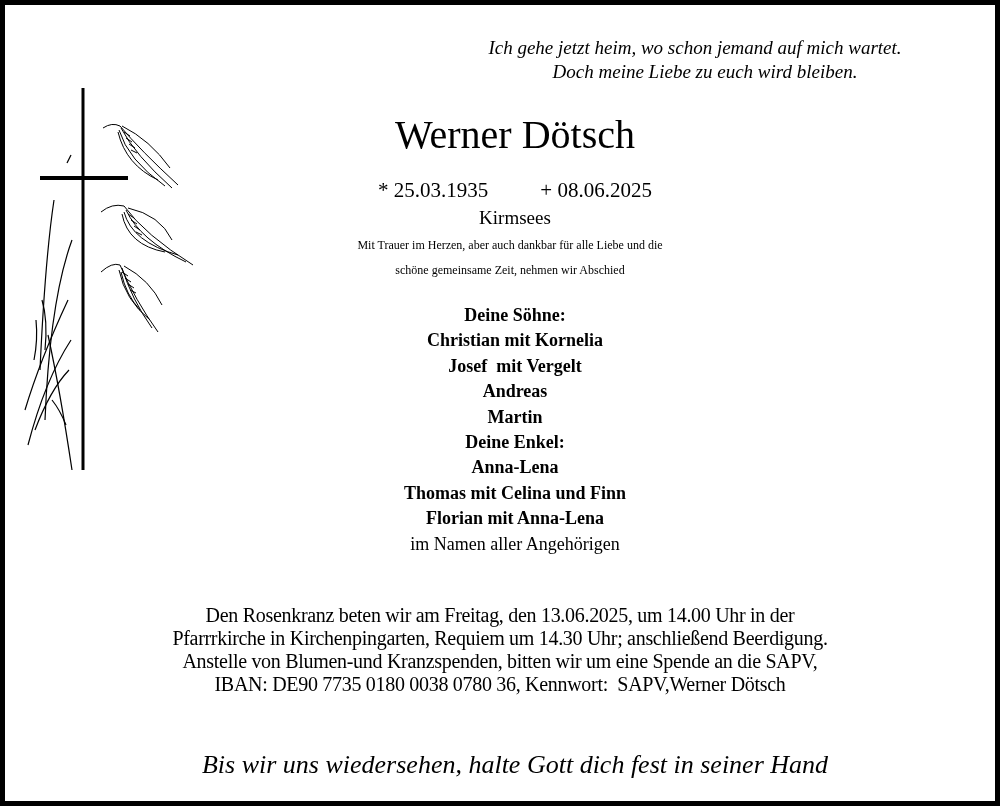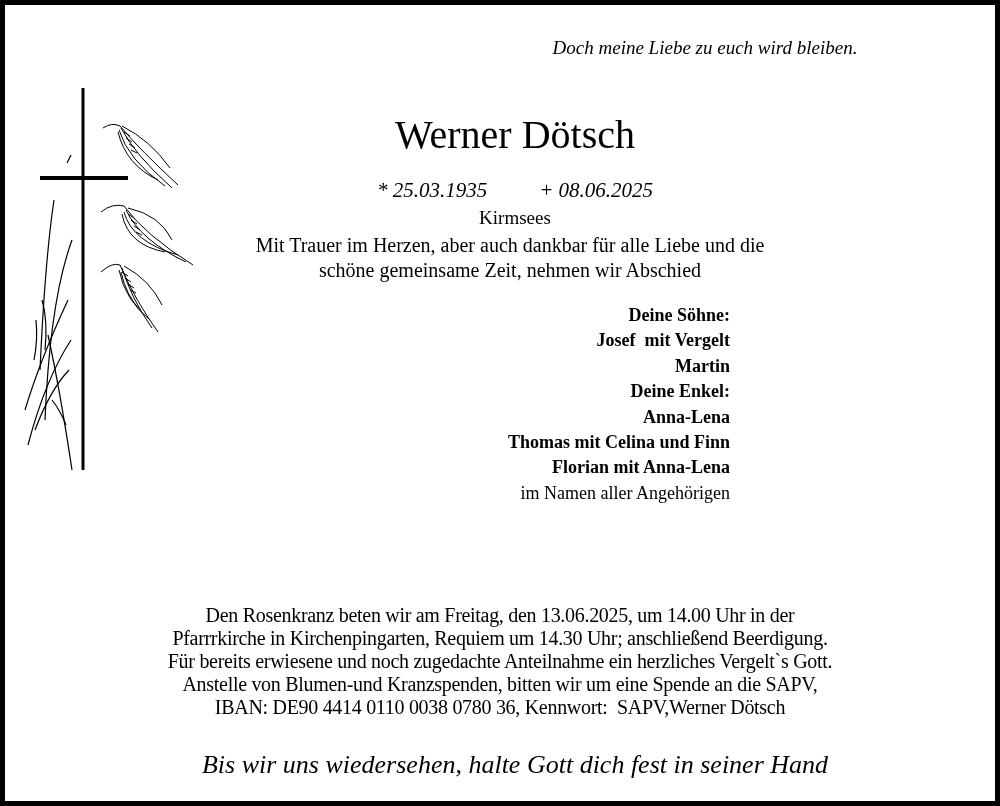--- a/index.html
+++ b/index.html
@@ -3,26 +3,26 @@
 <meta charset="utf-8">
 <style>
   html, body { margin: 0; padding: 0; background: #ffffff; }
   body { width: 1000px; height: 806px; position: relative; overflow: hidden; font-family: "Liberation Serif", "DejaVu Serif", serif; color: #000; }
   .frame { position: absolute; left: 0; top: 0; width: 1000px; height: 806px; box-sizing: border-box; border-top: 5px solid #000; border-left: 5px solid #000; border-right: 5px solid #000; border-bottom: 5px solid #000; }
   .motto { position: absolute; left: 420px; width: 530px; text-align: center; font-style: italic; font-size: 19px; line-height: 24px; }
   .motto .l1 { display: block; text-align: center; margin-left: 20px; }
   .motto .l2 { display: block; text-align: center; margin-left: 40px; }
   .name { position: absolute; left: 300px; width: 430px; top: 110px; text-align: center; font-size: 40px; line-height: 50px; }
   .dates { position: absolute; left: 300px; width: 430px; top: 176px; text-align: center; font-size: 21px; line-height: 28px; }
-  .dates span { display: inline-block; font-style: italic; }
+  .dates span { display: inline-block; }
   .dates .gap { width: 52px; }
   .place { position: absolute; left: 300px; width: 430px; top: 206px; text-align: center; font-size: 19px; line-height: 24px; font-family: Liberation Serif, serif; }
-  .mourning { position: absolute; left: 180px; width: 660px; top: 233px; text-align: center; font-size: 20px; line-height: 25px; }
+  .mourning { position: absolute; left: 180px; width: 660px; top: 233px; text-align: center; font-size: 12px; line-height: 25px; }
   .mourning span { display: block; }
-  .family { position: absolute; left: 300px; width: 430px; top: 303px; text-align: right; font-size: 18px; line-height: 25.4px; }
+  .family { position: absolute; left: 300px; width: 430px; top: 303px; text-align: center; font-size: 18px; line-height: 25.4px; }
   .family .b { display: block; font-weight: bold; }
   .family .n { display: block; font-weight: normal; }
   .info { position: absolute; left: 20px; width: 960px; top: 604px; text-align: center; font-size: 20px; line-height: 23px; letter-spacing: -0.3px; }
   .info span { display: block; }
   .closing { position: absolute; left: 20px; width: 990px; top: 749px; text-align: center; font-style: italic; font-size: 26px; line-height: 32px; }
   .art { position: absolute; left: 0; top: 80px; }
 </style>
 </head>
 <body>
 
@@ -64,48 +64,50 @@
     <path d="M68 300 Q40 360 25 410"></path>
     <path d="M71 340 Q45 380 28 445"></path>
     <path d="M69 370 Q50 390 35 430"></path>
     <path d="M48 335 Q60 390 72 470"></path>
     <path d="M52 400 Q60 410 66 425"></path>
     <path d="M36 320 Q38 340 34 360"></path>
   </g>
 </svg>
 
 <div class="motto" style="top:36px;">
+  <span class="l1">Ich gehe jetzt heim, wo schon jemand auf mich wartet.</span>
   <span class="l2">Doch meine Liebe zu euch wird bleiben.</span>
 </div>
 
 <div class="name">Werner Dötsch</div>
 
 <div class="dates">
   <span>* 25.03.1935</span><span class="gap"></span><span>+ 08.06.2025</span>
 </div>
 
 <div class="place">Kirmsees</div>
 
 <div class="mourning">
   <span>Mit Trauer im Herzen, aber auch dankbar für alle Liebe und die</span>
   <span>schöne gemeinsame Zeit, nehmen wir Abschied</span>
 </div>
 
 <div class="family">
   <span class="b">Deine Söhne:</span>
+  <span class="b" style="white-space:pre;">Christian mit Kornelia</span>
   <span class="b" style="white-space:pre;">Josef  mit Vergelt</span>
+  <span class="b">Andreas</span>
   <span class="b">Martin</span>
   <span class="b">Deine Enkel:</span>
   <span class="b">Anna-Lena</span>
   <span class="b">Thomas mit Celina und Finn</span>
   <span class="b">Florian mit Anna-Lena</span>
   <span class="n">im Namen aller Angehörigen</span>
 </div>
 
 <div class="info">
   <span>Den Rosenkranz beten wir am Freitag, den 13.06.2025, um 14.00 Uhr in der</span>
   <span>Pfarrrkirche in Kirchenpingarten, Requiem um 14.30 Uhr; anschließend Beerdigung.</span>
-  <span>Für bereits erwiesene und noch zugedachte Anteilnahme ein herzliches Vergelt`s Gott.</span>
   <span>Anstelle von Blumen-und Kranzspenden, bitten wir um eine Spende an die SAPV,</span>
-  <span style="white-space:pre;">IBAN: DE90 4414 0110 0038 0780 36, Kennwort:  SAPV,Werner Dötsch</span>
+  <span style="white-space:pre;">IBAN: DE90 7735 0180 0038 0780 36, Kennwort:  SAPV,Werner Dötsch</span>
 </div>
 
 <div class="closing">Bis wir uns wiedersehen, halte Gott dich fest in seiner Hand</div>
 
 </body></html>

